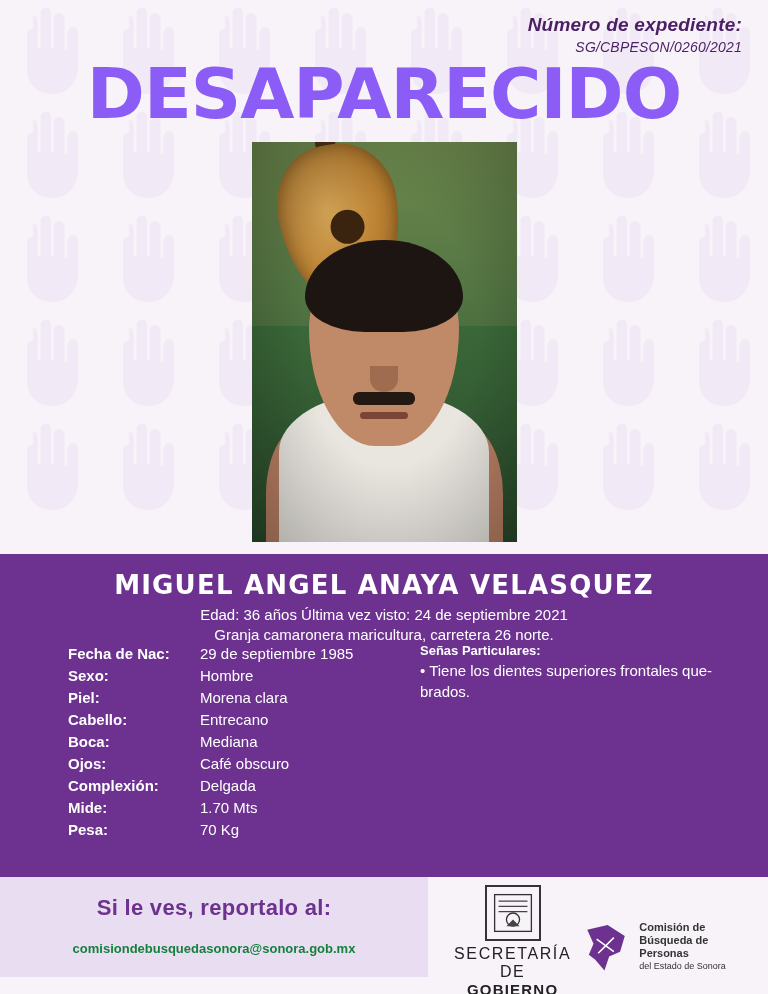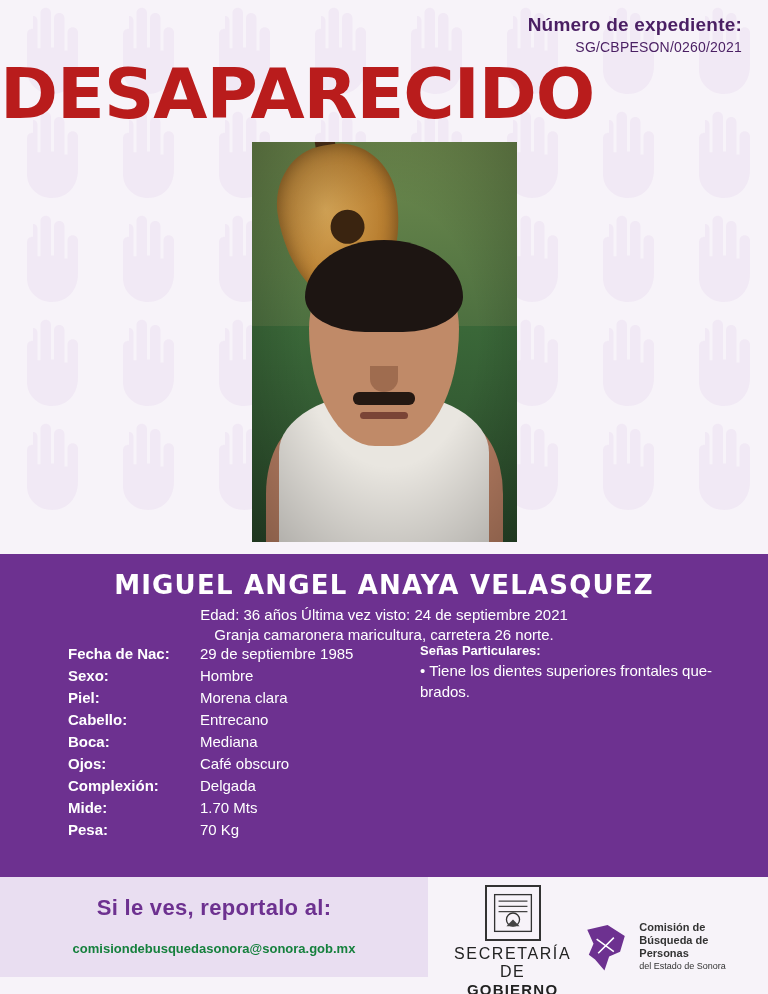--- a/index.html
+++ b/index.html
@@ -29,38 +29,40 @@
   }
   .wm-hand svg { width: 100%; height: 100%; display: block; }
 
   .content { position: relative; z-index: 2; }
 
   
   .file-block {
     text-align: right;
     padding: 14px 26px 0 12px;
     color: #4a1f63;
+    font-style: italic;
   }
   .file-label {
     font-size: 19px;
     font-weight: bold;
     letter-spacing: .2px;
   }
   .file-number {
     font-size: 14px;
     margin-top: 3px;
     letter-spacing: .2px;
   }
   .title {
     margin-top: 6px;
+    text-align: center;
     font-size: 70px;
     line-height: 0.95;
     font-weight: bold;
     letter-spacing: -1px;
-    color: #b91c1c;
+    color: #8b5cf6;
     font-family: "DejaVu Sans", sans-serif;
   }
 
   
   .photo-wrap {
     margin: 14px auto 0 auto;
     width: 265px; height: 400px;
     position: relative;
     overflow: hidden;
     background: #2d4a2a;

